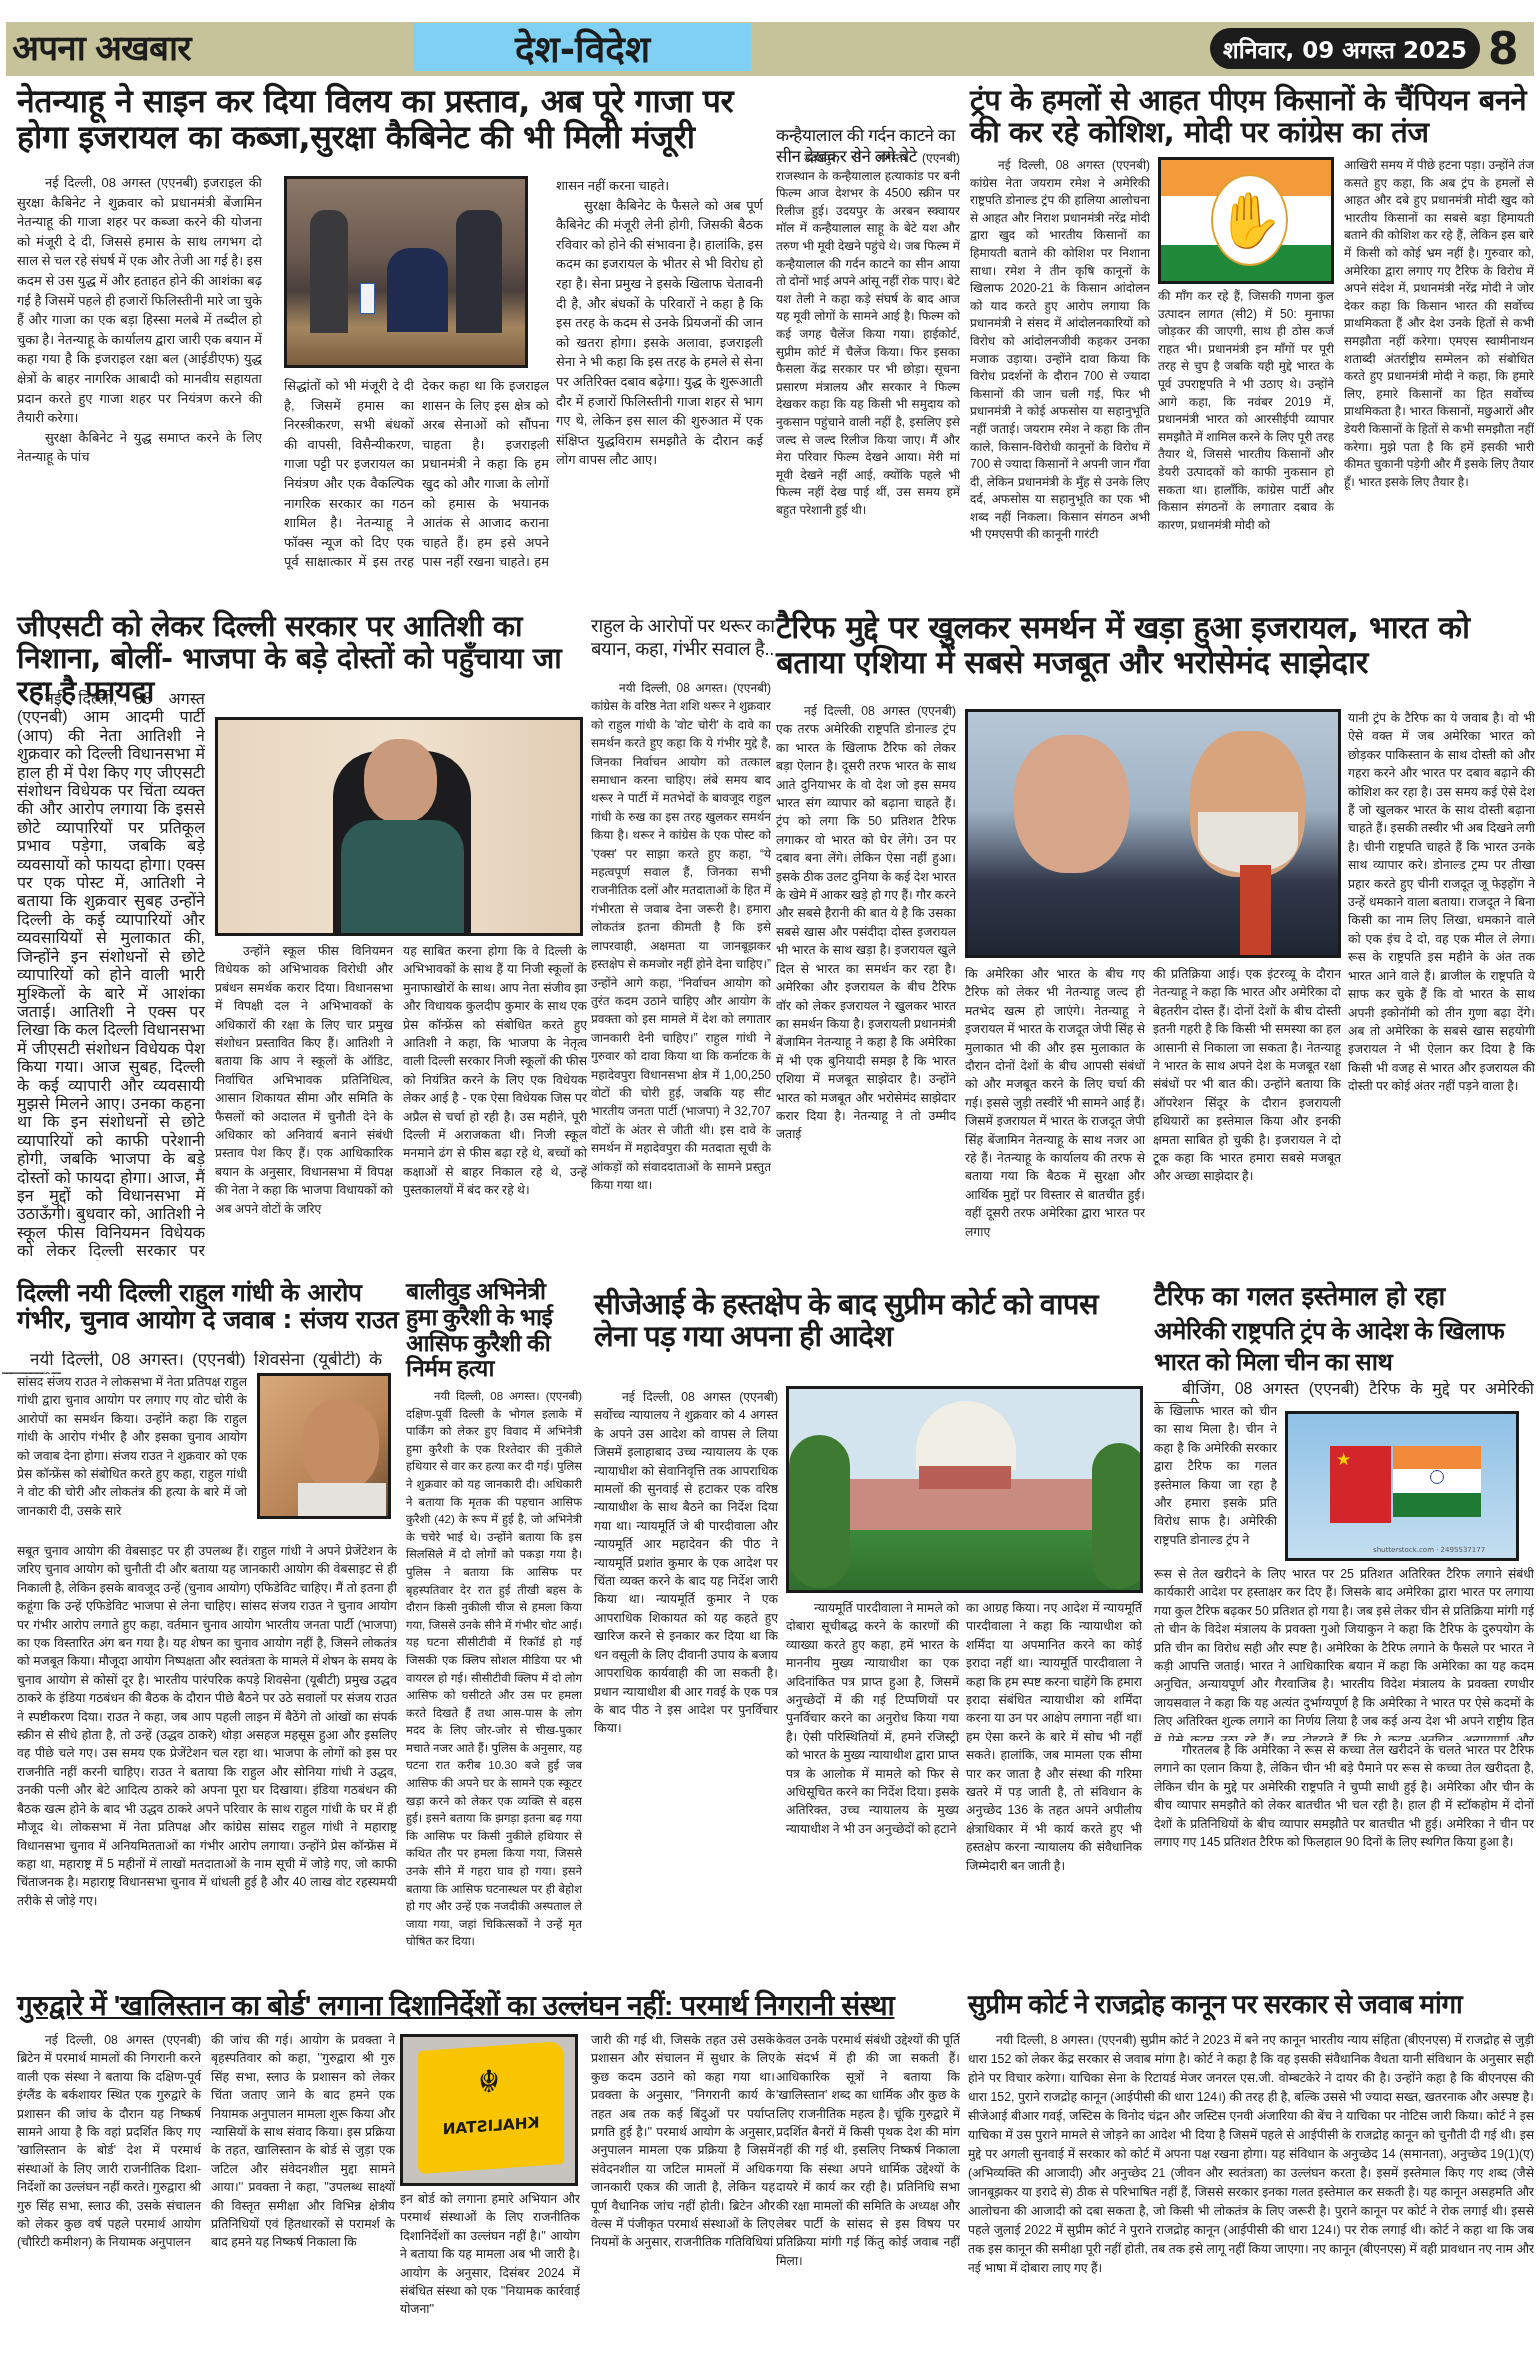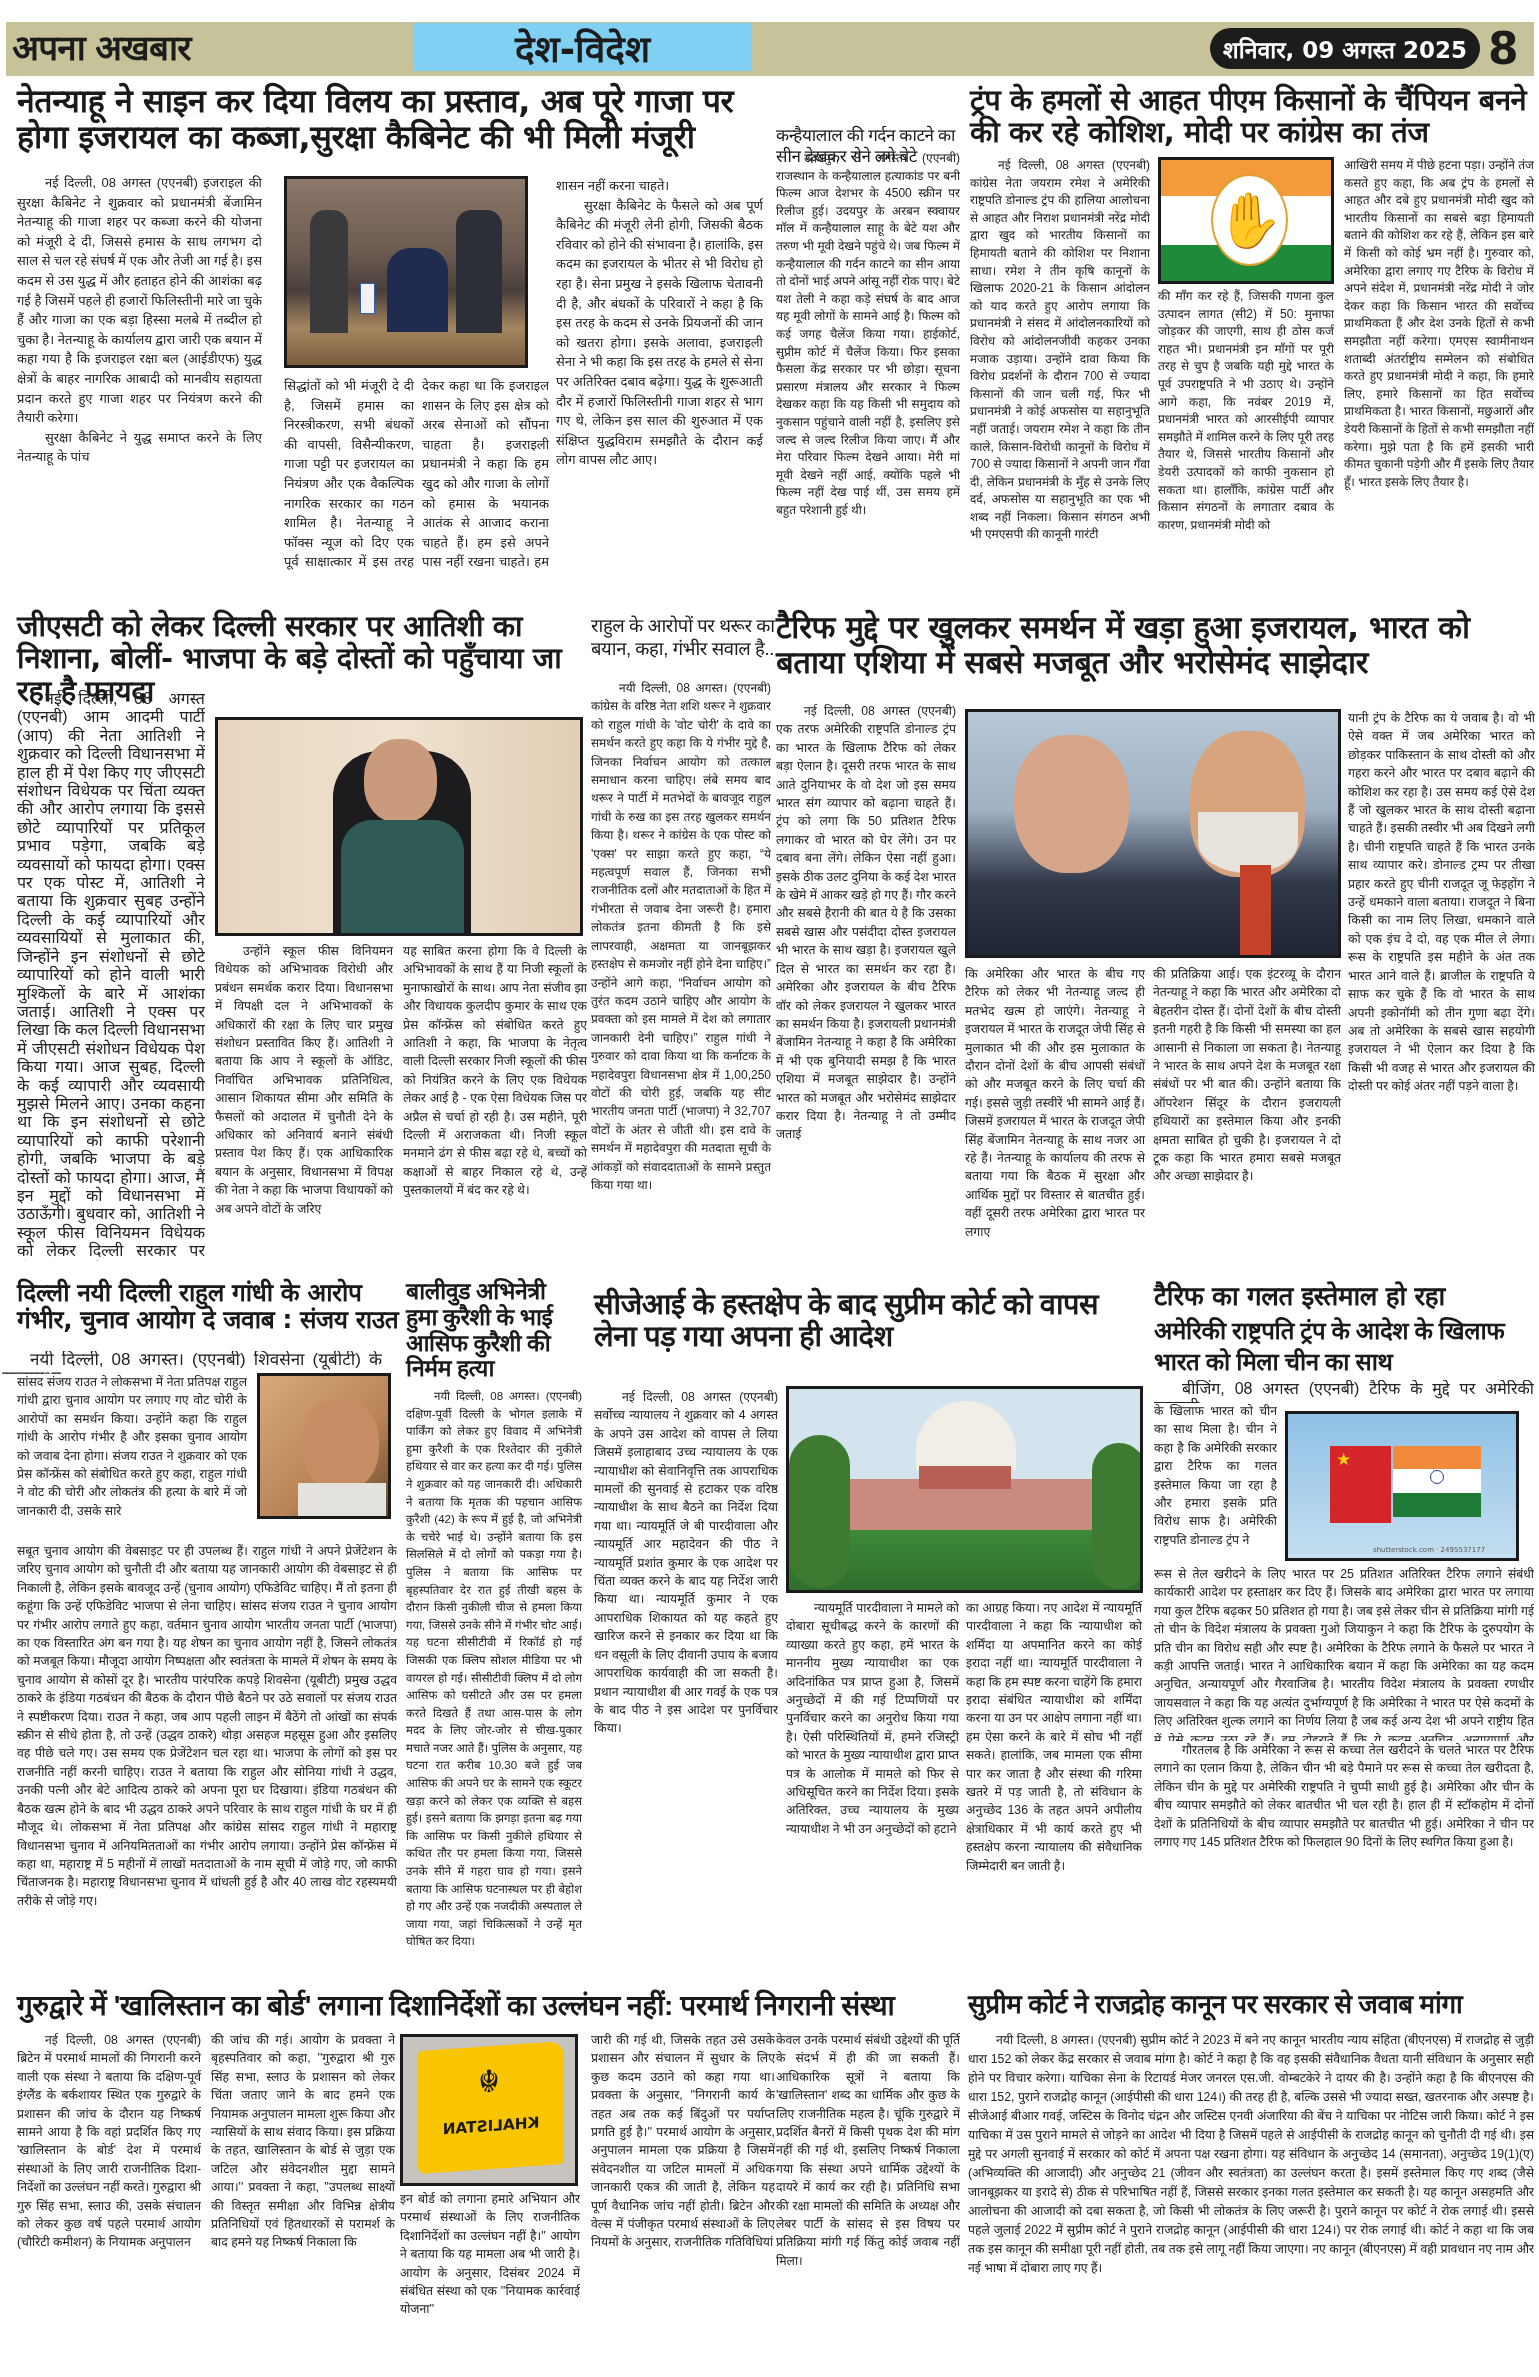--- a/index.html
+++ b/index.html
@@ -148,21 +148,21 @@
   <div class="abs" style="left:105px;top:32px;width:88px;height:71px;background: linear-gradient(180deg,#f28a3c 0%,#f28a3c 33%,#ffffff 33%,#ffffff 66%,#1f7a36 66%,#1f7a36 100%);">
     <span class="abs" style="left:37px;top:24px;width:14px;height:14px;border:1.5px solid #223a8f;border-radius:50%;"></span>
   </div>
   <div class="abs credit" style="left:77px;top:132px;">shutterstock.com · 2495537177</div>
 </div>
 <div class="abs col" style="left:1154px; top:1565px; width:380px; height:176px; font-size:12.3px; line-height:18.4px;">रूस से तेल खरीदने के लिए भारत पर 25 प्रतिशत अतिरिक्त टैरिफ लगाने संबंधी कार्यकारी आदेश पर हस्ताक्षर कर दिए हैं। जिसके बाद अमेरिका द्वारा भारत पर लगाया गया कुल टैरिफ बढ़कर 50 प्रतिशत हो गया है। जब इसे लेकर चीन से प्रतिक्रिया मांगी गई तो चीन के विदेश मंत्रालय के प्रवक्ता गुओ जियाकुन ने कहा कि टैरिफ के दुरुपयोग के प्रति चीन का विरोध सही और स्पष्ट है। अमेरिका के टैरिफ लगाने के फैसले पर भारत ने कड़ी आपत्ति जताई। भारत ने आधिकारिक बयान में कहा कि अमेरिका का यह कदम अनुचित, अन्यायपूर्ण और गैरवाजिब है। भारतीय विदेश मंत्रालय के प्रवक्ता रणधीर जायसवाल ने कहा कि यह अत्यंत दुर्भाग्यपूर्ण है कि अमेरिका ने भारत पर ऐसे कदमों के लिए अतिरिक्त शुल्क लगाने का निर्णय लिया है जब कई अन्य देश भी अपने राष्ट्रीय हित में ऐसे कदम उठा रहे हैं। हम दोहराते हैं कि ये कदम अनुचित, अन्यायपूर्ण और अविवेकपूर्ण हैं। भारत अपने राष्ट्रीय हितों की रक्षा के लिए सभी आवश्यक कदम उठाएगा।</div>
 <div class="abs col" style="left:1154px; top:1741px; width:380px; height:230px; font-size:12.3px; line-height:18.4px;">
   <p>गौरतलब है कि अमेरिका ने रूस से कच्चा तेल खरीदने के चलते भारत पर टैरिफ लगाने का एलान किया है, लेकिन चीन भी बड़े पैमाने पर रूस से कच्चा तेल खरीदता है, लेकिन चीन के मुद्दे पर अमेरिकी राष्ट्रपति ने चुप्पी साधी हुई है। अमेरिका और चीन के बीच व्यापार समझौते को लेकर बातचीत भी चल रही है। हाल ही में स्टॉकहोम में दोनों देशों के प्रतिनिधियों के बीच व्यापार समझौते पर बातचीत भी हुई। अमेरिका ने चीन पर लगाए गए 145 प्रतिशत टैरिफ को फिलहाल 90 दिनों के लिए स्थगित किया हुआ है।</p>
 </div>
 
-<div class="abs hl hl-light" style="left:17px; top:1990px; width:951px; font-size:28px; font-weight:bold;">गुरुद्वारे में 'खालिस्तान का बोर्ड' लगाना दिशानिर्देशों का उल्लंघन नहीं: परमार्थ निगरानी संस्था</div>
+<div class="abs hl hl-light" style="left:17px; top:1990px; width:951px; font-size:28px; font-weight:bold;text-decoration:underline;">गुरुद्वारे में 'खालिस्तान का बोर्ड' लगाना दिशानिर्देशों का उल्लंघन नहीं: परमार्थ निगरानी संस्था</div>
 <div class="abs col" style="left:17px; top:2031px; width:184px; height:337px; font-size:12.3px; line-height:18.4px;">
   <p>नई दिल्ली, 08 अगस्त (एएनबी) ब्रिटेन में परमार्थ मामलों की निगरानी करने वाली एक संस्था ने बताया कि दक्षिण-पूर्व इंग्लैंड के बर्कशायर स्थित एक गुरुद्वारे के प्रशासन की जांच के दौरान यह निष्कर्ष सामने आया है कि वहां प्रदर्शित किए गए 'खालिस्तान के बोर्ड' देश में परमार्थ संस्थाओं के लिए जारी राजनीतिक दिशा-निर्देशों का उल्लंघन नहीं करते। गुरुद्वारा श्री गुरु सिंह सभा, स्लाउ की, उसके संचालन को लेकर कुछ वर्ष पहले परमार्थ आयोग (चौरिटी कमीशन) के नियामक अनुपालन</p>
 </div>
 <div class="abs col" style="left:211px; top:2031px; width:184px; height:337px; font-size:12.3px; line-height:18.4px;">की जांच की गई। आयोग के प्रवक्ता ने बृहस्पतिवार को कहा, ''गुरुद्वारा श्री गुरु सिंह सभा, स्लाउ के प्रशासन को लेकर चिंता जताए जाने के बाद हमने एक नियामक अनुपालन मामला शुरू किया और न्यासियों के साथ संवाद किया। इस प्रक्रिया के तहत, खालिस्तान के बोर्ड से जुड़ा एक जटिल और संवेदनशील मुद्दा सामने आया।'' प्रवक्ता ने कहा, ''उपलब्ध साक्ष्यों की विस्तृत समीक्षा और विभिन्न क्षेत्रीय प्रतिनिधियों एवं हितधारकों से परामर्श के बाद हमने यह निष्कर्ष निकाला कि</div>
 <div class="abs photo" style="left:400px; top:2034px; width:178px; height:152px; background:#c7c3bf;">
   <div class="abs" style="left:15.3px;top:9.2px;width:146px;height:123px;background:#f9c400;border-radius:4.6px 15.3px 4.6px 7.7px;transform:skewY(-4deg);">
     <div class="abs" style="left:54px;top:17px;width:34px;height:46px;color:#1a1a1a;font-size:31px;text-align:center;">☬</div>
     <div class="abs" style="left:23px;top:71px;width:100px;text-align:center;font-weight:bold;font-size:15.3px;color:#1a1a1a;transform:rotate(180deg) scaleX(-1) rotate(180deg);">KHALISTAN</div>
   </div>
 </div>

